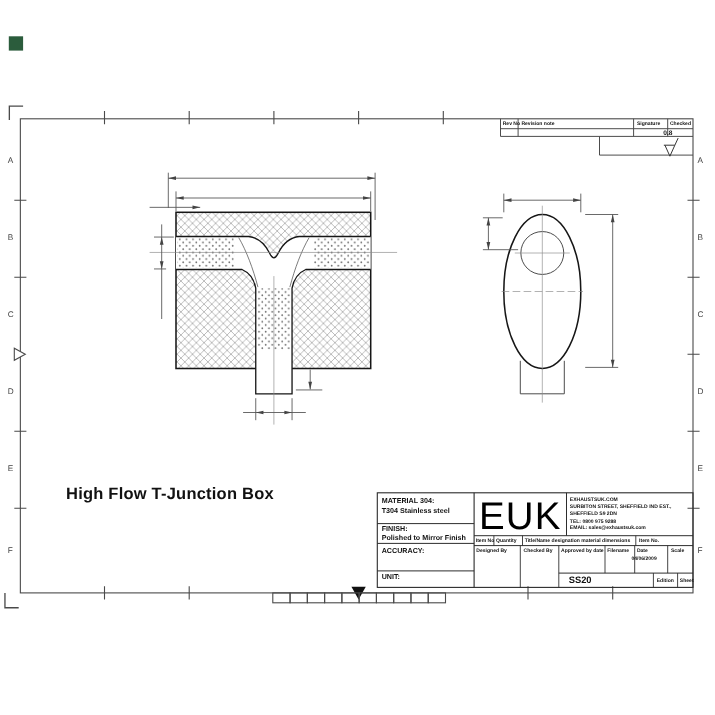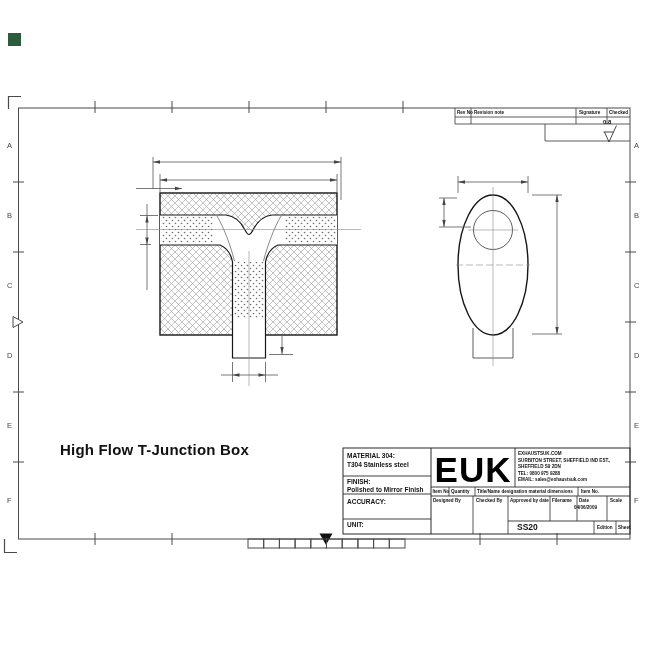--- a/index.html
+++ b/index.html
@@ -4,21 +4,21 @@
 <style>
   html,body{margin:0;padding:0;background:#fff;}
   #sheet{position:relative;width:650px;height:650px;background:#ffffff;overflow:hidden;
          font-family:"Liberation Sans",sans-serif;}
   svg{position:absolute;left:0;top:0;}
   .t{position:absolute;white-space:nowrap;color:#111;line-height:1.1;}
   .tiny2{font-size:4.6px;font-weight:bold;}
   .small{font-size:6.5px;font-weight:bold;}
   .letter{font-size:7.5px;color:#444;font-weight:normal;}
   .maintitle{font-size:15px;font-weight:bold;letter-spacing:.2px;}
-  .logo{font-size:35px;font-weight:bold;letter-spacing:1px;color:#000;}
+  .logo{font-size:35px;font-weight:normal;letter-spacing:1px;color:#000;}
   .ssnum{font-size:8.5px;font-weight:bold;}
   .rough{font-size:6px;font-weight:bold;}
   #green-marker{position:absolute;left:8px;top:33px;width:13px;height:13px;}
 </style>
 </head>
 <body>
 
 <div id="sheet">
 
   <div id="green-marker" style="background: rgb(43, 92, 60);"></div>

